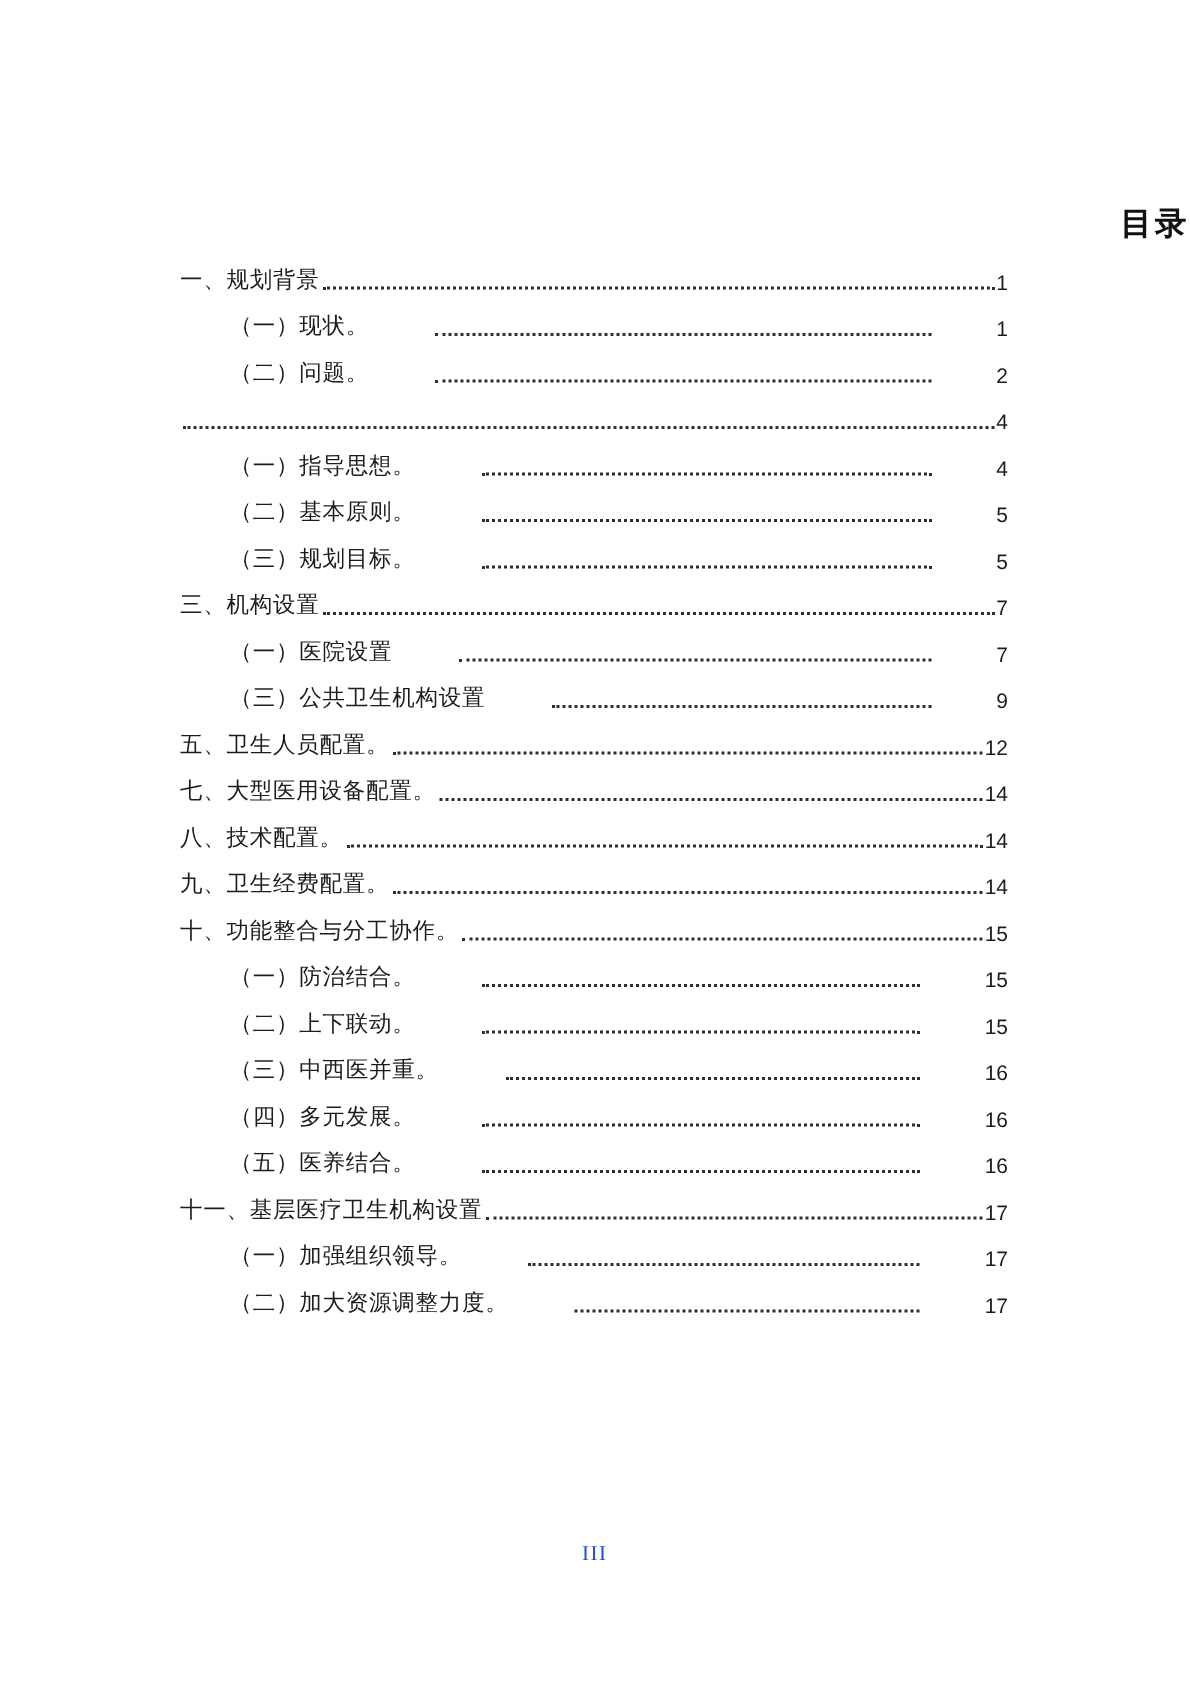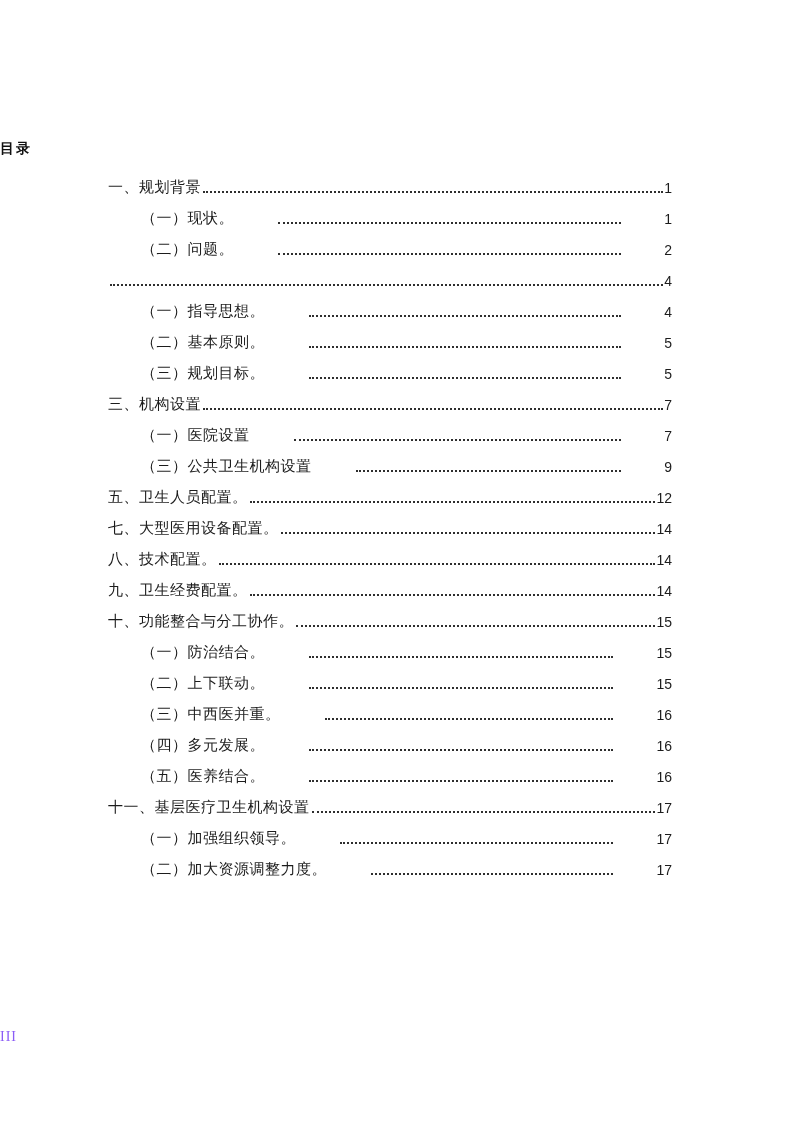--- a/index.html
+++ b/index.html
@@ -15,31 +15,31 @@
     overflow: hidden;
     font-family: "Liberation Serif", "DejaVu Serif", serif;
     color: #1c1c1c;
   }
   .doc-title {
     position: absolute;
     top: 133px;
     left: 0;
     width: 100%;
     margin: 0;
-    text-align: left;
-    font-size: 14px;
+    text-align: right;
+    font-size: 21px;
     line-height: 32px;
     font-weight: bold;
     letter-spacing: 2px;
     color: #111111;
   }
   .toc {
     position: absolute;
     top: 172px;
-    left: 108px;
+    left: 120px;
     right: 121px;
   }
   .toc-row {
     display: flex;
     align-items: flex-end;
     height: 31px;
     box-sizing: border-box;
     padding-bottom: 8px;
     font-size: 15px;
     line-height: 1;
@@ -62,23 +62,24 @@
   .toc-page {
     font-family: "Liberation Sans", "DejaVu Sans", sans-serif;
     font-size: 14px;
     white-space: nowrap;
   }
   .footer-pagenum {
     position: absolute;
     top: 1029px;
     left: 0;
     width: 100%;
+    text-align: center;
     font-size: 14px;
     letter-spacing: 1px;
-    color: #8b5cf6;
+    color: #1d4ed8;
   }
 </style>
 </head>
 <body>
 
 <div class="page">
   <h1 class="doc-title">目录</h1>
 
   <div class="toc" id="toc-container">
       <div class="toc-row lvl1">

